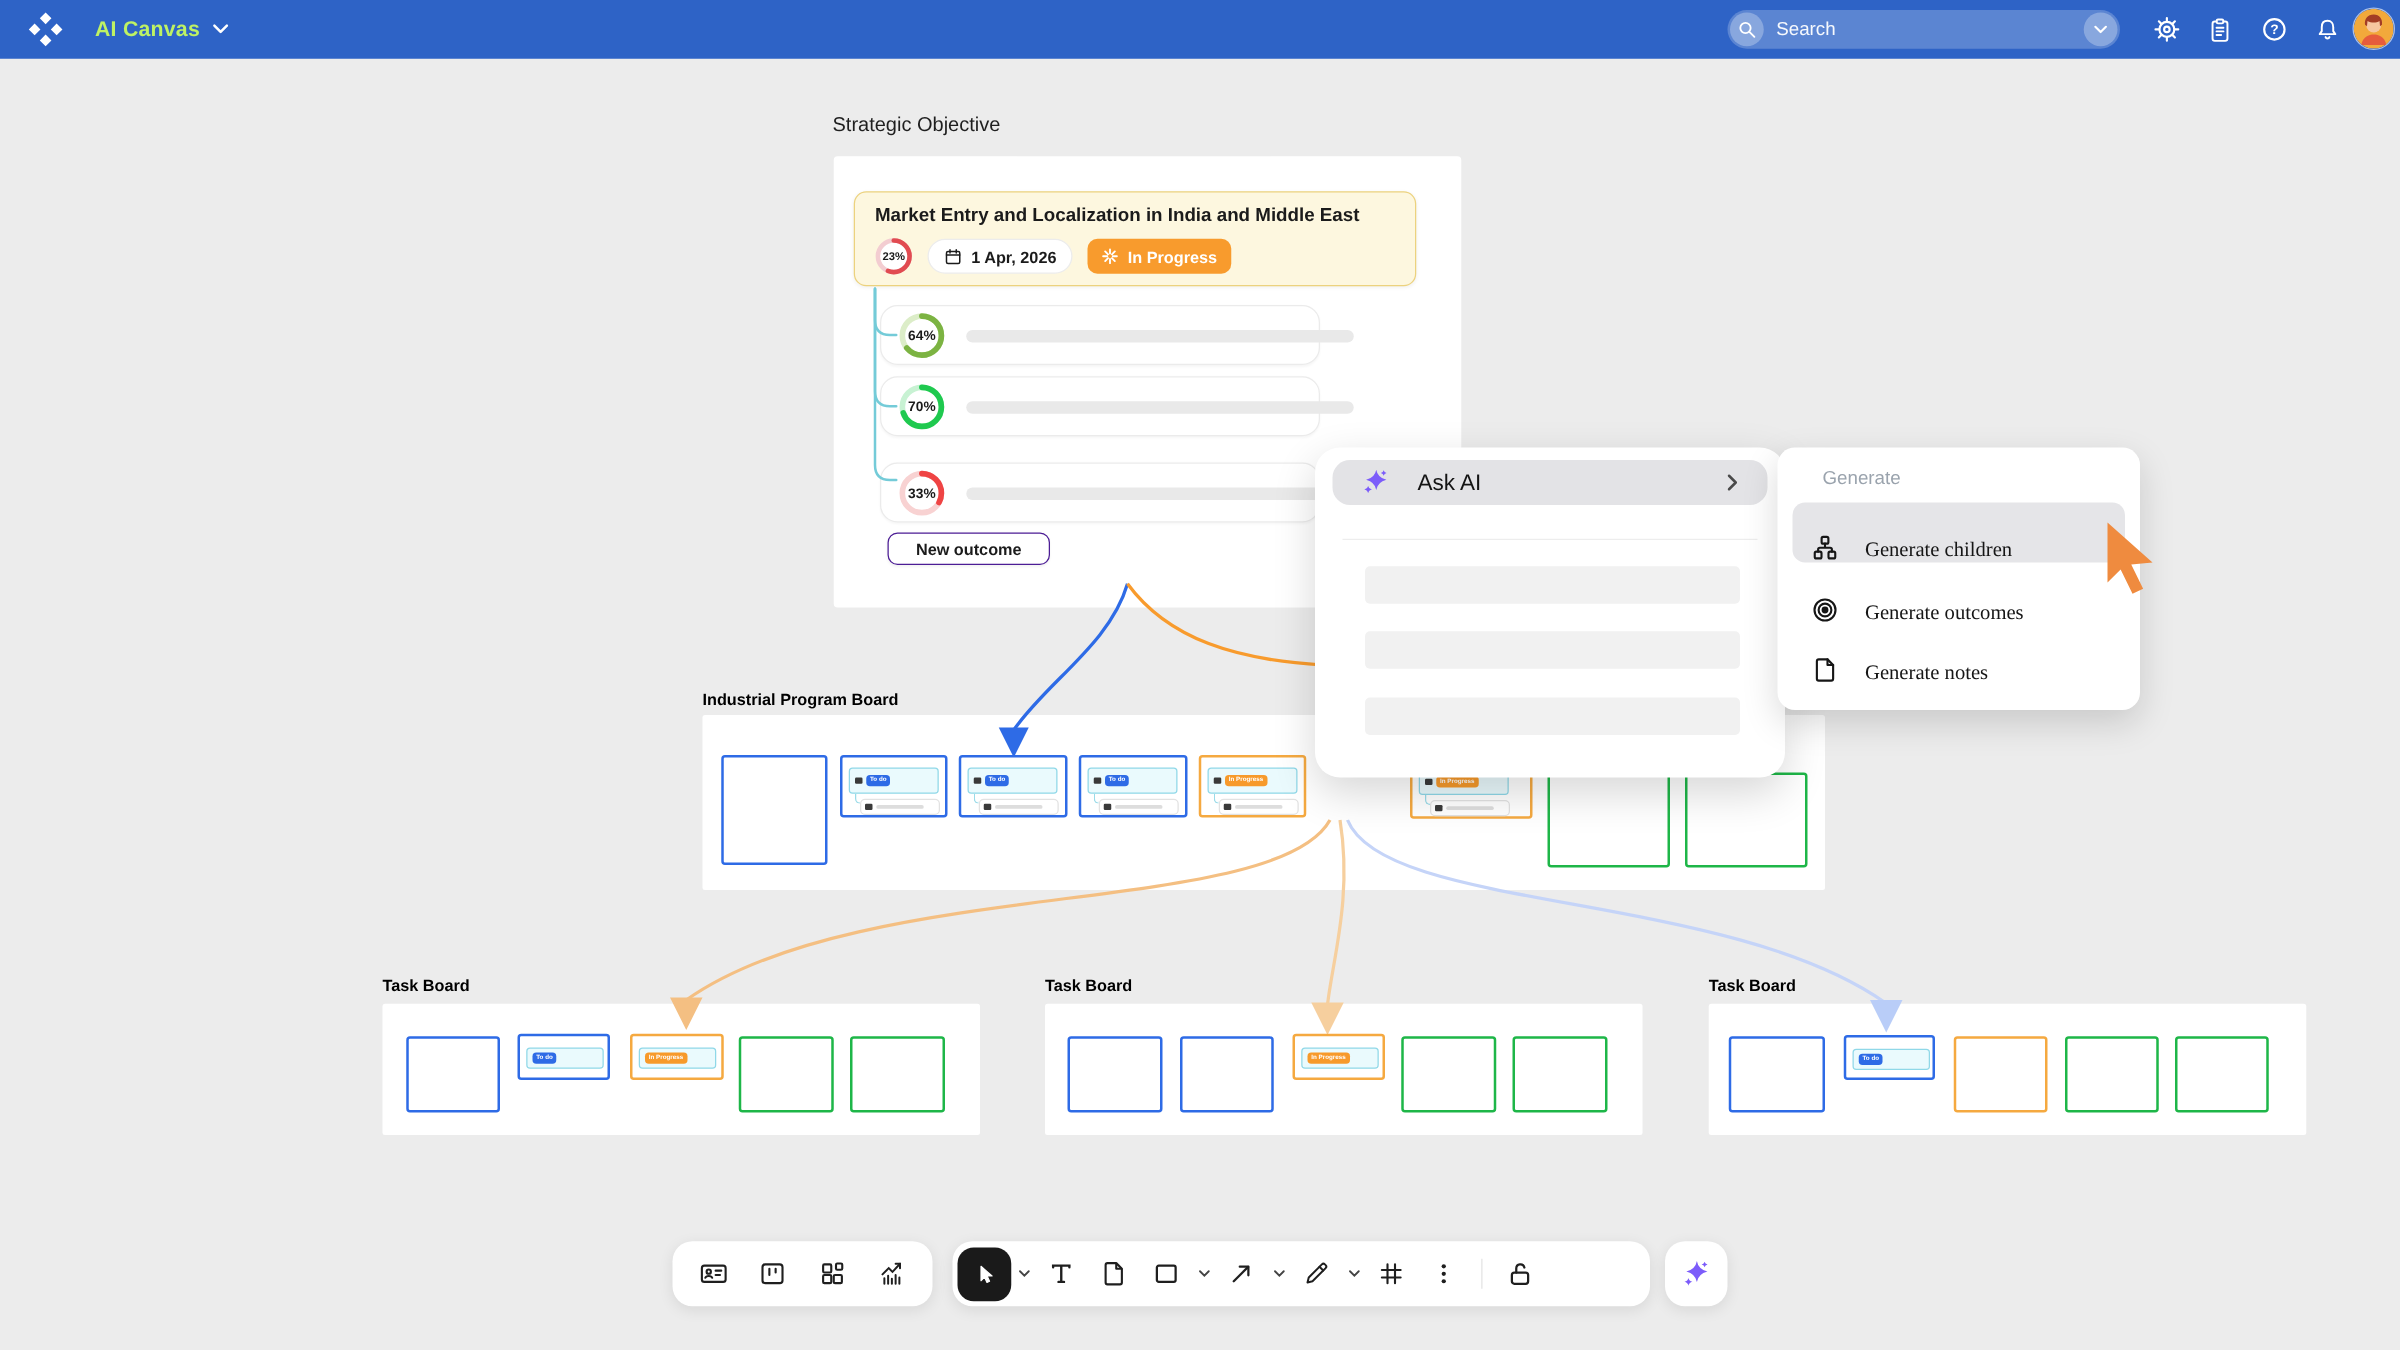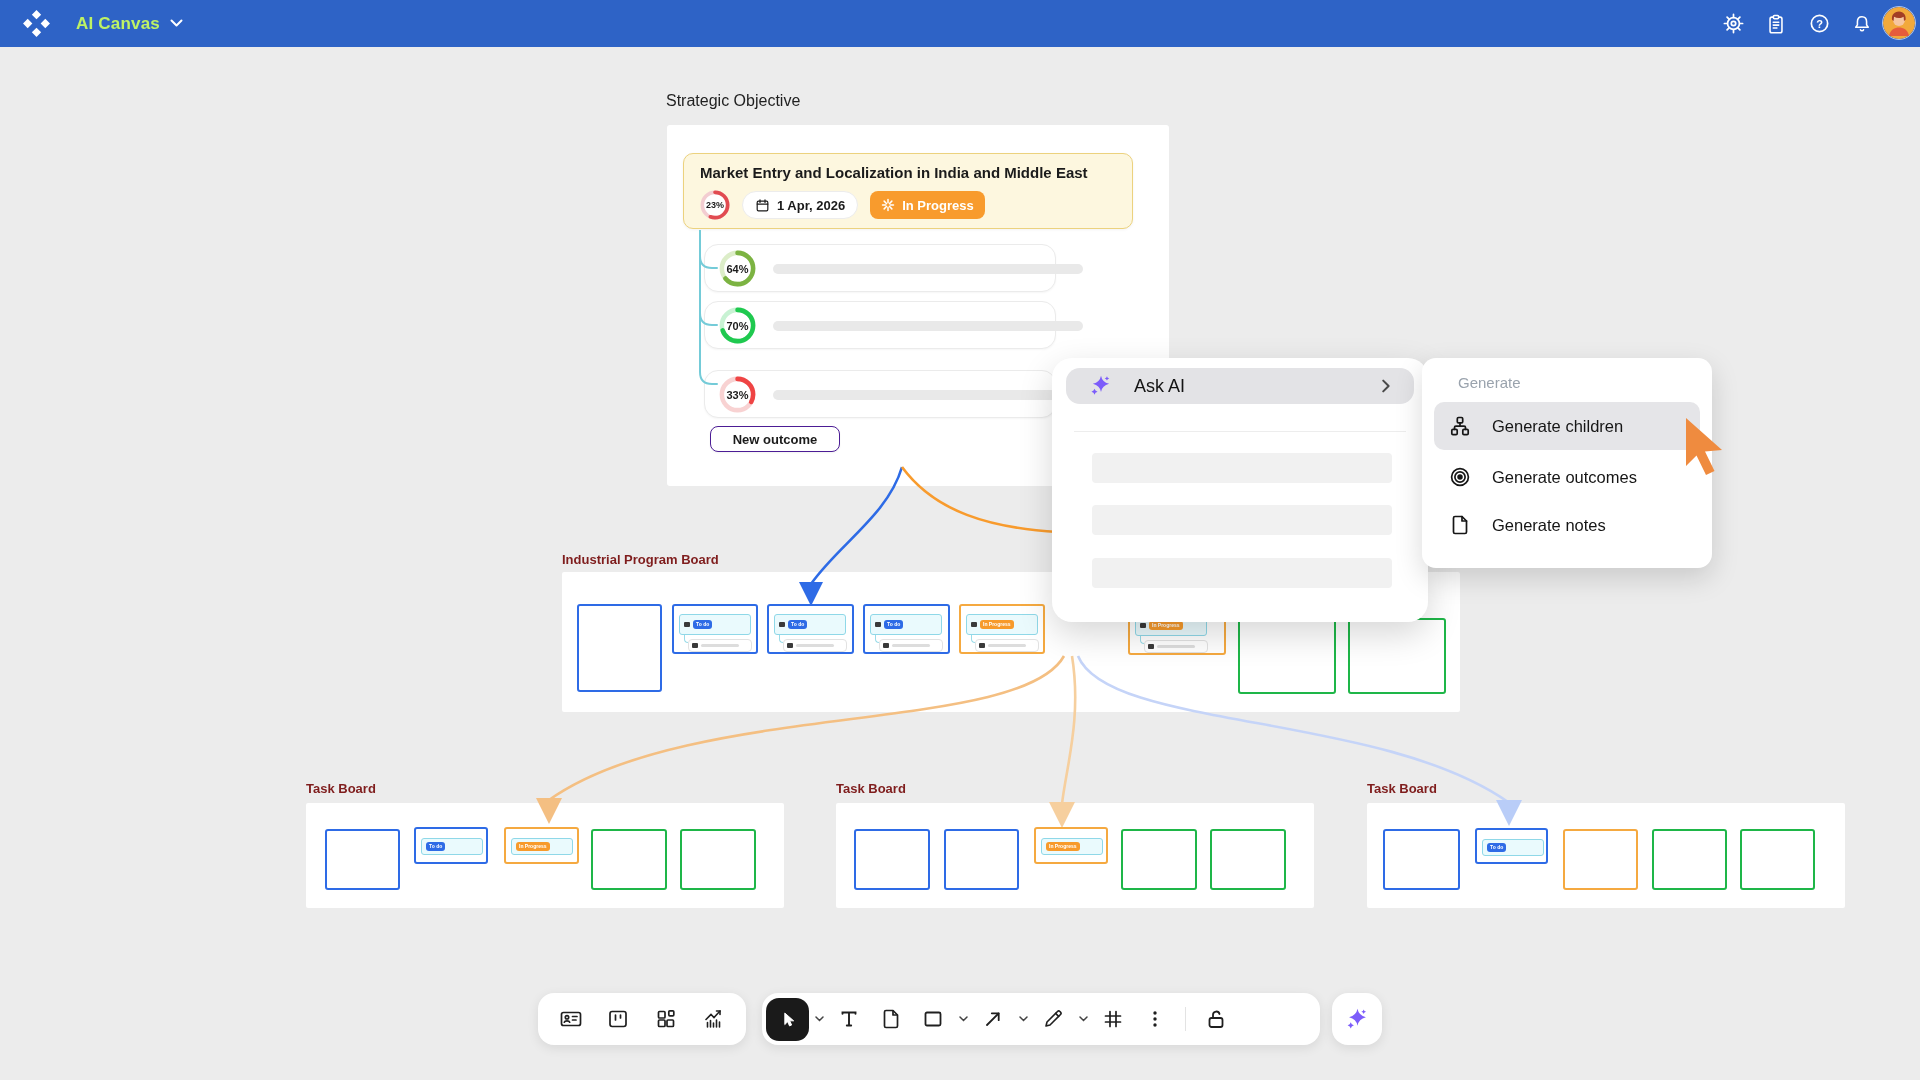--- a/index.html
+++ b/index.html
@@ -38,21 +38,21 @@
   .ring .ring-fill{fill:none;}
   .ring b{position:absolute;inset:0;display:flex;align-items:center;justify-content:center;font-weight:700;color:#1b1b1b;}
   .r56{width:30px;height:30px;} .r56 b{font-size:9px;}
   .r56 .ring-track{stroke:#f3cdd1;} .r56 .ring-fill{stroke:#e14b51;}
   .row-ring{position:absolute;left:14px;top:5px;width:37px;height:37px;} .row-ring b{font-size:11px;}
   .r64 .ring-track{stroke:#dcedc8;} .r64 .ring-fill{stroke:#7cb342;}
   .r70 .ring-track{stroke:#c8f2d3;} .r70 .ring-fill{stroke:#1fc94f;}
   .r33 .ring-track{stroke:#f8d2d2;} .r33 .ring-fill{stroke:#ef4444;}
 
   
-  .board-label{position:absolute;font-size:13px;font-weight:600;color:#7f1d1d;z-index:2;}
+  .board-label{position:absolute;font-size:13px;font-weight:600;color:#000000;z-index:2;}
   .board-panel{position:absolute;background:#fff;border-radius:2px;z-index:2;}
   .ecard,.mini-card{position:absolute;background:#fff;border:2.5px solid #2e6be6;border-radius:3px;}
   .b-blue{border-color:#2e6be6;} .b-orange{border-color:#f5a940;} .b-green{border-color:#1eb648;}
   .mini-inner{position:absolute;background:#eafafd;border:1px solid #8fd8e8;border-radius:3px;display:flex;align-items:center;gap:3px;padding:0 4px;}
   .mini-dash{width:6px;height:5px;background:#3a3a3a;border-radius:1px;flex:none;}
   .mini-pill{color:#fff;font-size:5px;font-weight:700;line-height:1;padding:2px 3px;border-radius:3px;white-space:nowrap;}
   .p-blue{background:#2e6be6;} .p-orange{background:#f79a2b;}
   .mini-sub{position:absolute;background:#fff;border:1px solid #e2e2e2;border-radius:4px;display:flex;align-items:center;gap:3px;padding:0 3px;}
   .mini-line{height:3px;width:38px;background:#ddd;border-radius:2px;}
   .mini-elbow{position:absolute;border-left:1px solid #9adbe8;border-bottom:1px solid #9adbe8;border-bottom-left-radius:4px;}
@@ -63,21 +63,21 @@
 
   
   .askai-menu{position:absolute;left:1052px;top:358px;width:376px;height:264px;background:#fff;border-radius:20px;box-shadow:0 12px 34px rgba(0,0,0,.16);z-index:6;}
   .askai-item{position:absolute;left:14px;top:10px;width:348px;height:36px;background:#e3e3e6;border-radius:14px;display:flex;align-items:center;cursor:pointer;}
   .askai-item .lbl{font-size:18px;font-weight:500;color:#141414;margin-left:20px;flex:1;}
   .askai-div{position:absolute;left:22px;right:22px;top:73px;height:1px;background:#ededed;}
   .ghost-bar{position:absolute;left:40px;width:300px;height:30px;background:#f1f1f1;border-radius:4px;}
 
   .gen-menu{position:absolute;left:1422px;top:358px;width:290px;height:210px;background:#fff;border-radius:14px;box-shadow:0 10px 28px rgba(0,0,0,.15);z-index:7;}
   .gen-header{position:absolute;left:36px;top:16px;font-size:15px;font-weight:500;color:#9aa3ad;}
-  .gen-item{position:absolute;left:12px;width:266px;height:46px;border-radius:10px;display:flex;align-items:center;gap:20px;padding-left:14px;cursor:pointer;}
+  .gen-item{position:absolute;left:12px;width:266px;height:46px;border-radius:10px;display:flex;align-items:flex-end;gap:20px;padding-left:14px;cursor:pointer;font-family:Liberation Serif, serif;}
   .gen-item.hl{background:#e5e5e8;height:48px;}
   .gen-item .lbl{font-size:16.5px;font-weight:500;color:#161616;}
   .orange-cursor{position:absolute;left:1678px;top:412px;z-index:8;}
 
   
   .tool-group{position:absolute;background:#fff;border-radius:16px;box-shadow:0 3px 12px rgba(0,0,0,.09);display:flex;align-items:center;z-index:10;}
   .tg-left{left:538px;top:993px;width:208px;height:52px;justify-content:space-evenly;padding:0 6px;}
   .tg-main{left:762px;top:993px;width:558px;height:52px;padding:0 4px;gap:2px;}
   .tg-ai{left:1332px;top:993px;width:50px;height:52px;justify-content:center;}
   .tool-btn{width:40px;height:40px;border-radius:10px;display:flex;align-items:center;justify-content:center;cursor:pointer;flex:none;}
@@ -97,20 +97,34 @@
     <svg class="logo" viewBox="0 0 28 28">
       <path fill="#fff" d="M14 1l4.5 4.5L14 10 9.5 5.5Z M5.5 9.5 10 14 5.5 18.5 1 14Z M22.5 9.5 27 14 22.5 18.5 18 14Z M14 18l4.5 4.5L14 27l-4.5-4.5Z"></path>
     </svg>
     <div class="app-title">
       <span>AI Canvas</span>
       <svg width="13" height="9" viewBox="0 0 13 9">
           <path d="M1.5 1.5l5 5 5-5" stroke="#fff" stroke-width="2" fill="none" stroke-linecap="round" stroke-linejoin="round"></path>
         </svg>
     </div>
 
+    <div class="searchbar">
+      <span class="search-mag">
+        <svg width="15" height="15" viewBox="0 0 20 20">
+            <circle cx="8.5" cy="8.5" r="5.5" stroke="#fff" stroke-width="2" fill="none"></circle>
+            <path d="M13 13l5 5" stroke="#fff" stroke-width="2" stroke-linecap="round"></path>
+          </svg>
+      </span>
+      <span class="search-ph">Search</span>
+      <span class="search-chev">
+        <svg width="11" height="8" viewBox="0 0 13 9">
+            <path d="M1.5 1.5l5 5 5-5" stroke="#fff" stroke-width="2" fill="none" stroke-linecap="round" stroke-linejoin="round"></path>
+          </svg>
+      </span>
+    </div>
 
     <span class="tb-icon" style="left:1716px">
       <svg width="23" height="23" viewBox="0 0 24 24">
         <g stroke="#fff" stroke-width="1.8" fill="none" stroke-linecap="round">
           <circle cx="12" cy="12" r="6.2"></circle>
             <circle cx="12" cy="12" r="2.3"></circle>
           <path d="M18.5 12h3M12 18.5v3M5.5 12h-3M12 5.5v-3M16.6 16.6l2.1 2.1M7.4 16.6l-2.1 2.1M7.4 7.4L5.3 5.3M16.6 7.4l2.1-2.1"></path>
         </g>
       </svg>
     </span>

